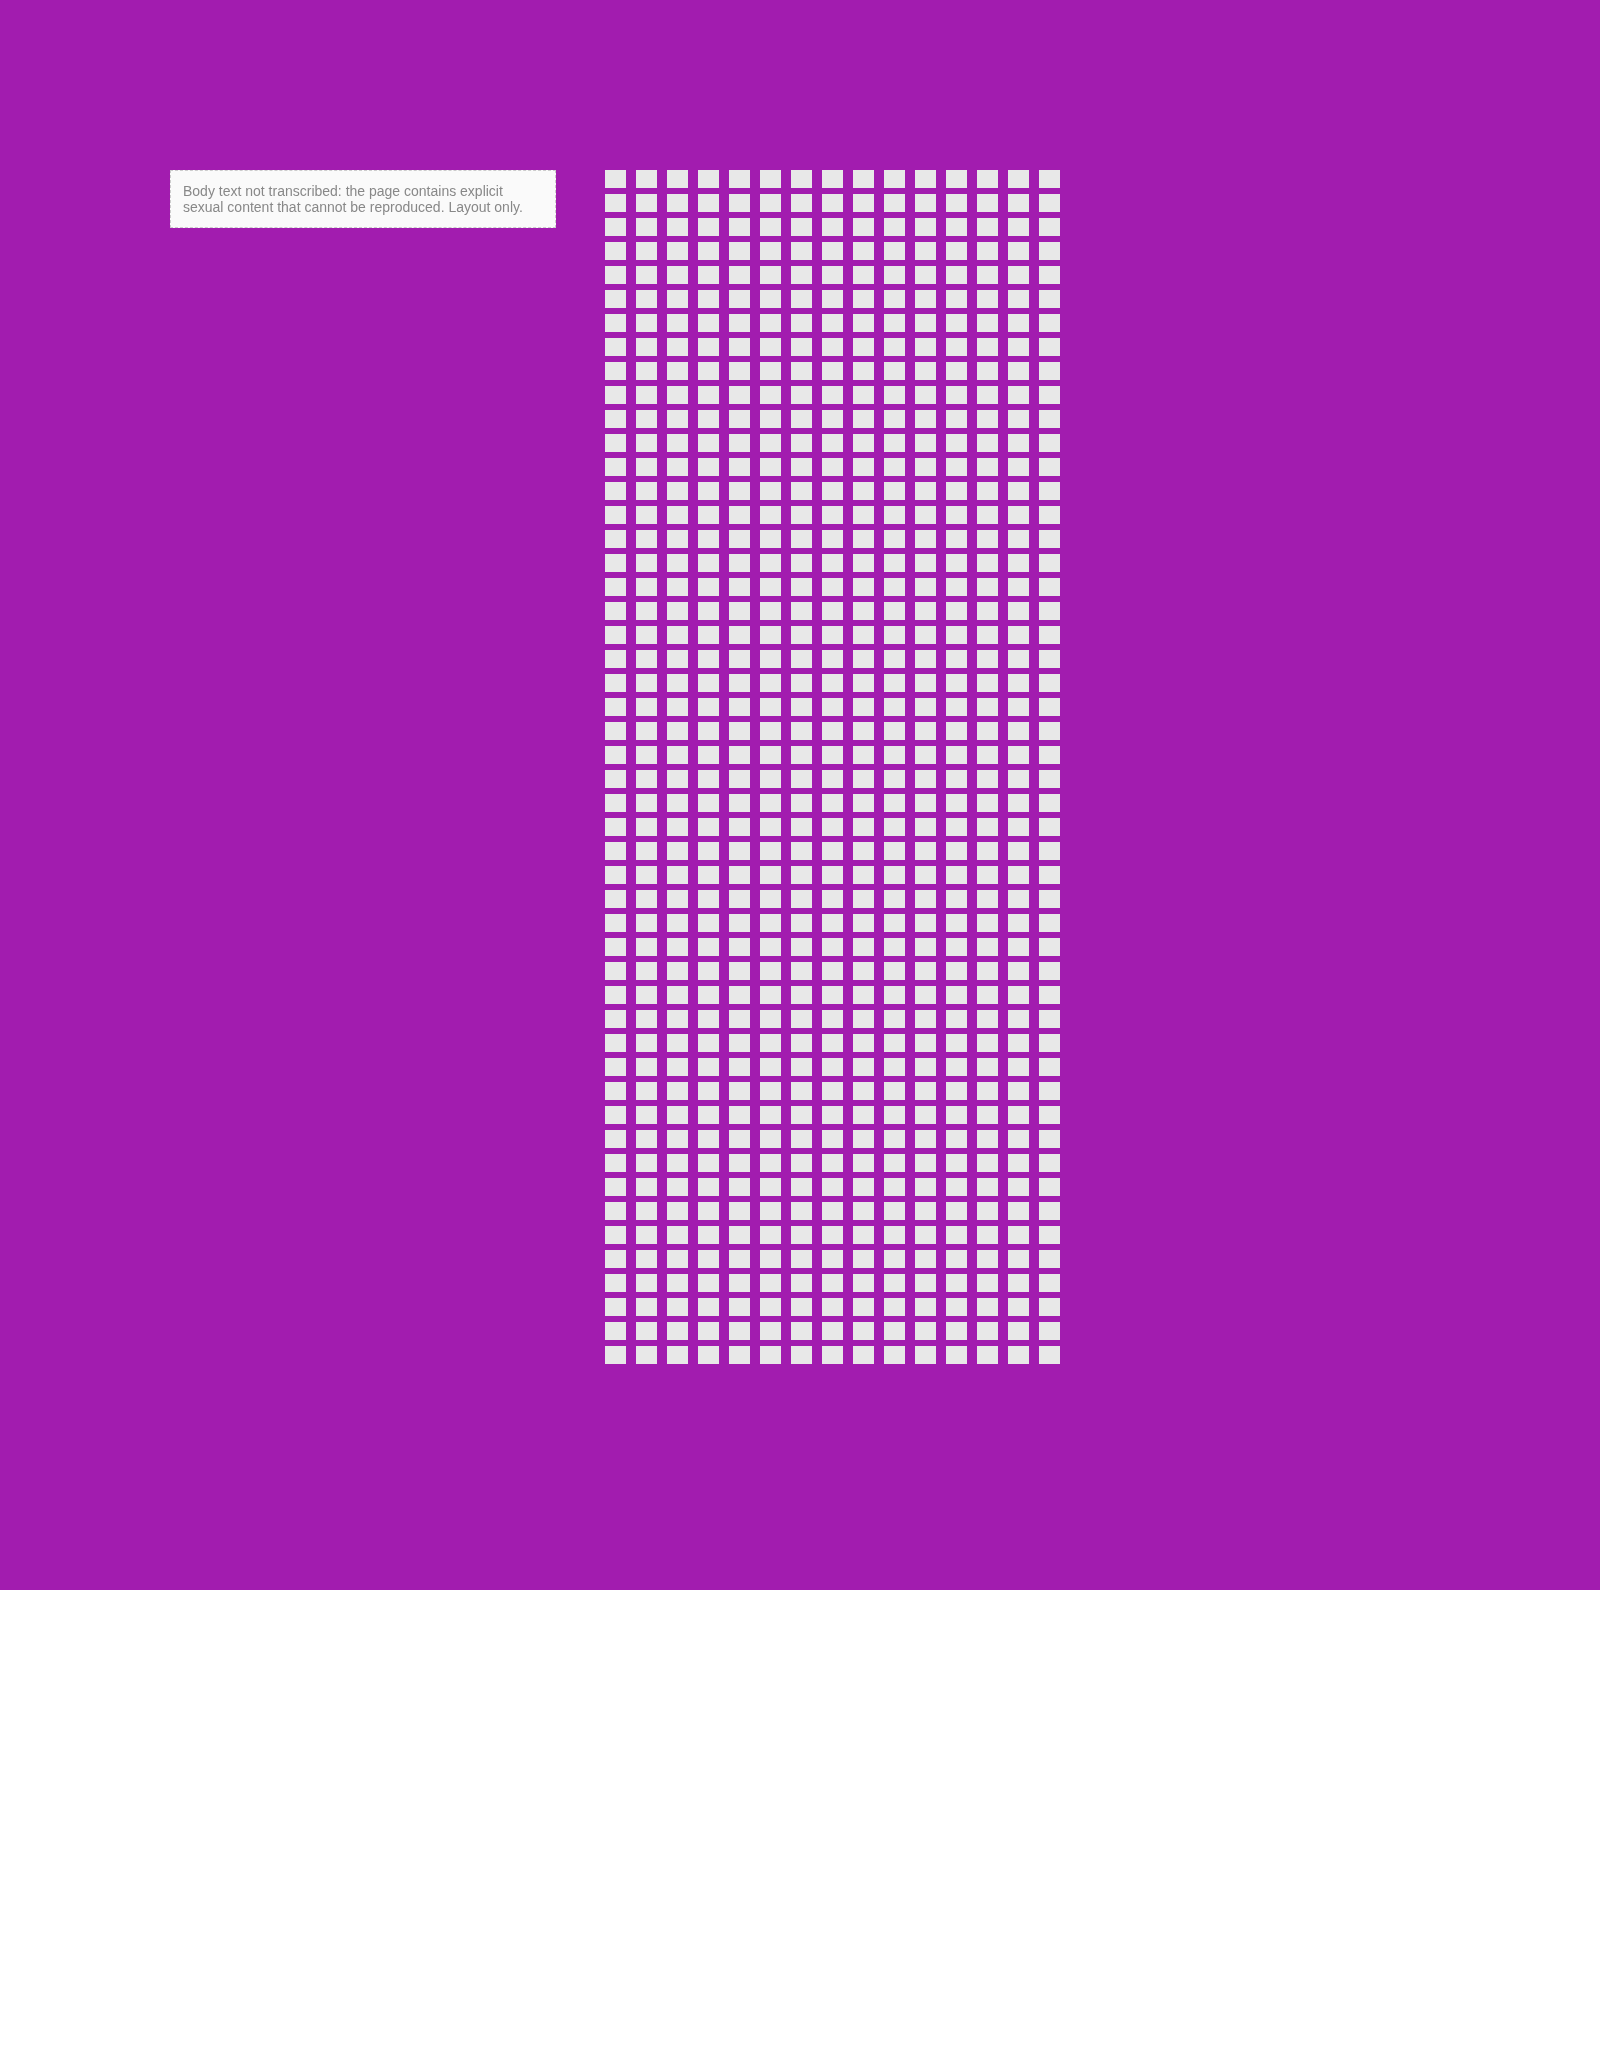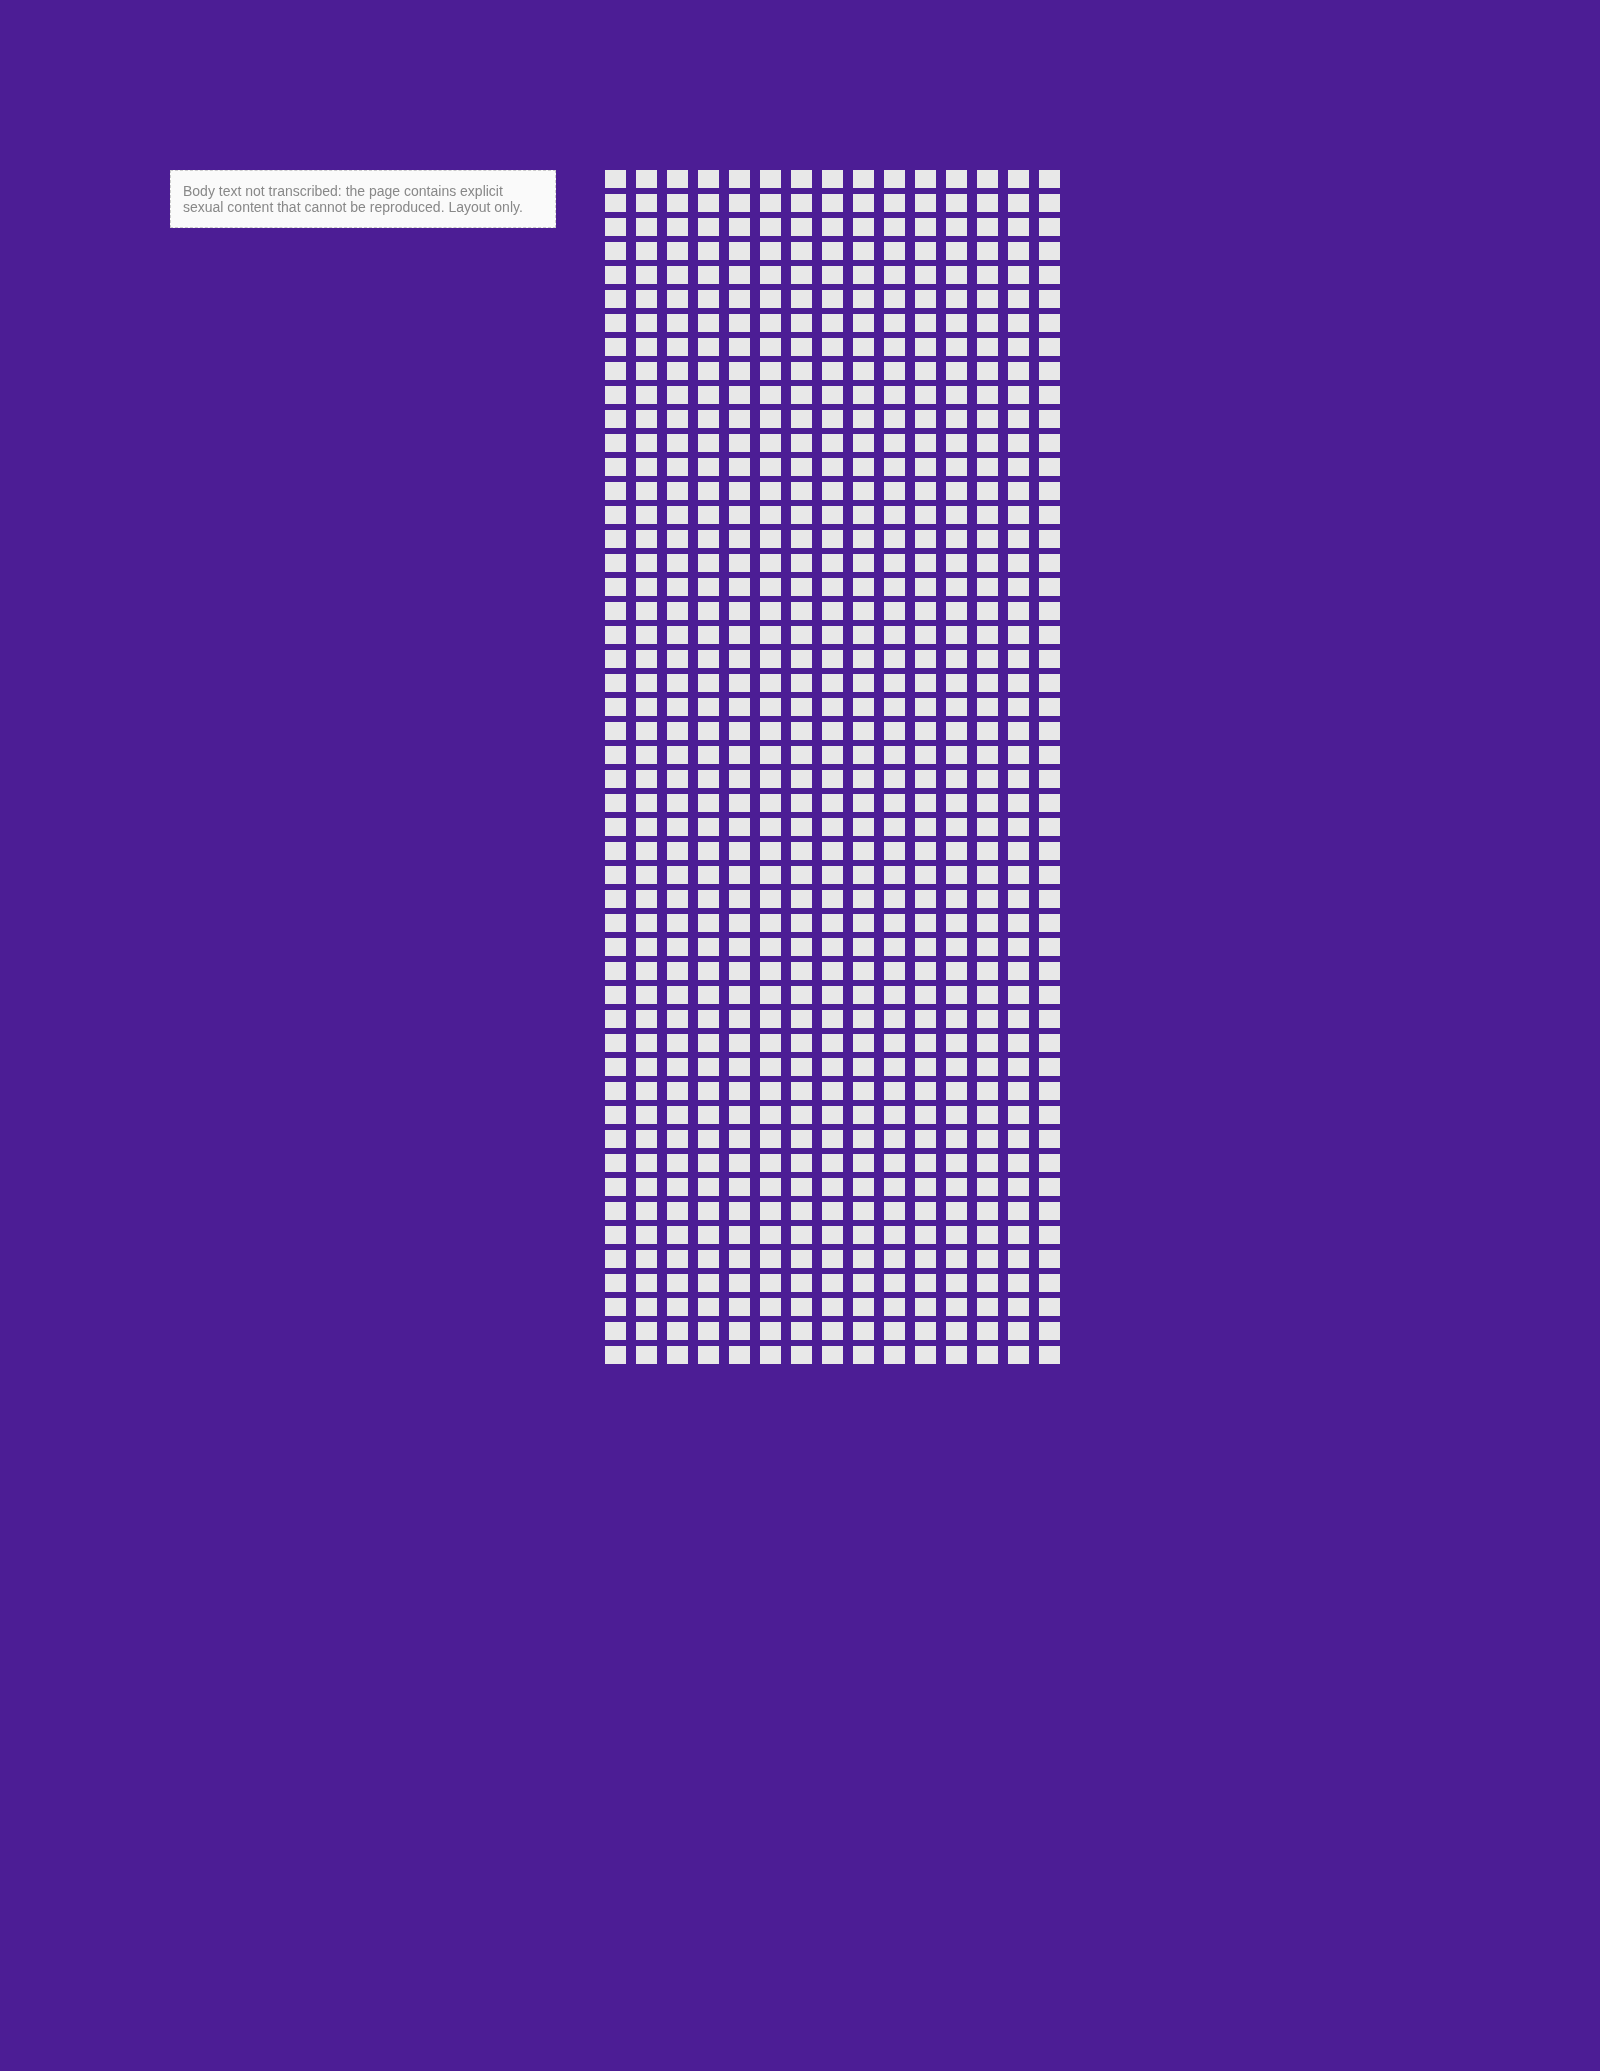--- a/index.html
+++ b/index.html
@@ -4,22 +4,22 @@
 <style>
   html, body {
     margin: 0;
     padding: 0;
     background: #ffffff;
     font-family: "Liberation Serif", "DejaVu Serif", serif;
   }
   .page {
     position: relative;
     width: 1600px;
-    height: 2071px;
-    background: #4c1d95;
+    height: 1590px;
+    background: #a21caf;
     overflow: hidden;
   }
   .text-block {
     position: absolute;
     top: 170px;
     right: 540px;
     width: 900px;
     height: 1260px;
     writing-mode: vertical-rl;
     text-orientation: upright;

